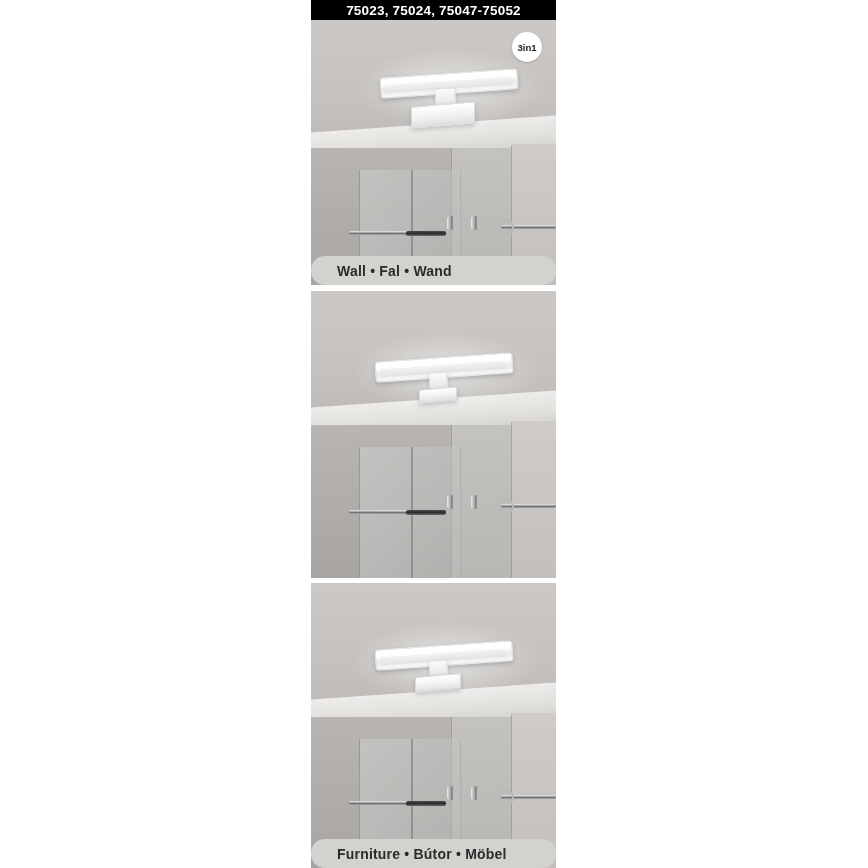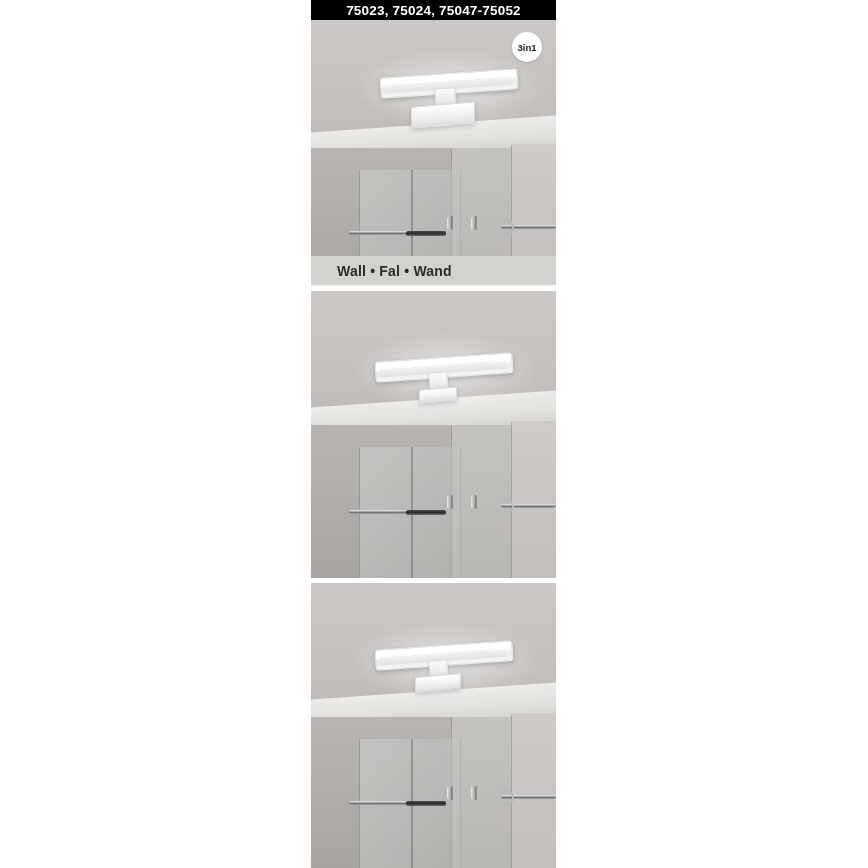--- a/index.html
+++ b/index.html
@@ -212,20 +212,21 @@
     background: #d4d2cf;
     display: flex;
     align-items: center;
     padding-left: 26px;
     box-sizing: border-box;
     font-size: 14px;
     font-weight: bold;
     color: #2b2b2b;
     letter-spacing: 0.2px;
     font-family: "Liberation Sans", sans-serif;
+    border-radius: 14px;
   }
   .caption-1 { top: 256px; }
   .caption-2 { top: 549px; }
   .caption-3 { top: 839px; }
 
   .gap {
     position: absolute;
     left: 311px;
     width: 245px;
     background: #ffffff;
@@ -336,14 +337,17 @@
       <div class="lamp-glow" style="left:40px; top:38px; width:190px; height:80px;"></div>
       <div class="lamp" style="left:64px; top:62px; width:136px; height:19px; transform:rotate(-4deg);">
         <div class="lamp-bar"></div>
         <div class="lamp-face"></div>
       </div>
       <div class="lamp-bracket" style="left:118px; top:77px; width:17px; height:18px; transform:rotate(-4deg);"></div>
       <div class="lamp-base" style="left:104px; top:92px; width:44px; height:14px; transform:skewY(-5deg);"></div>
     </div>
   </div>
 
+  <div class="caption caption-3">
+    <span>Furniture • Bútor • Möbel</span>
+  </div>
 
 </div>
 
 </body></html>

